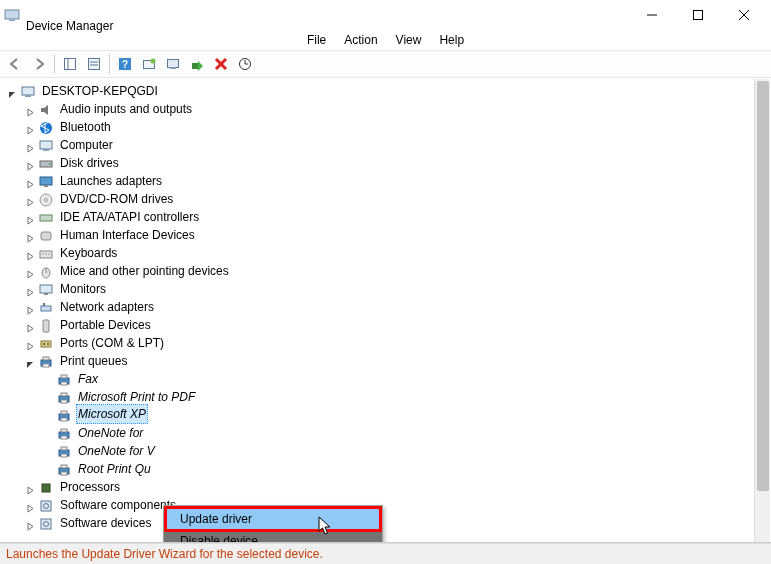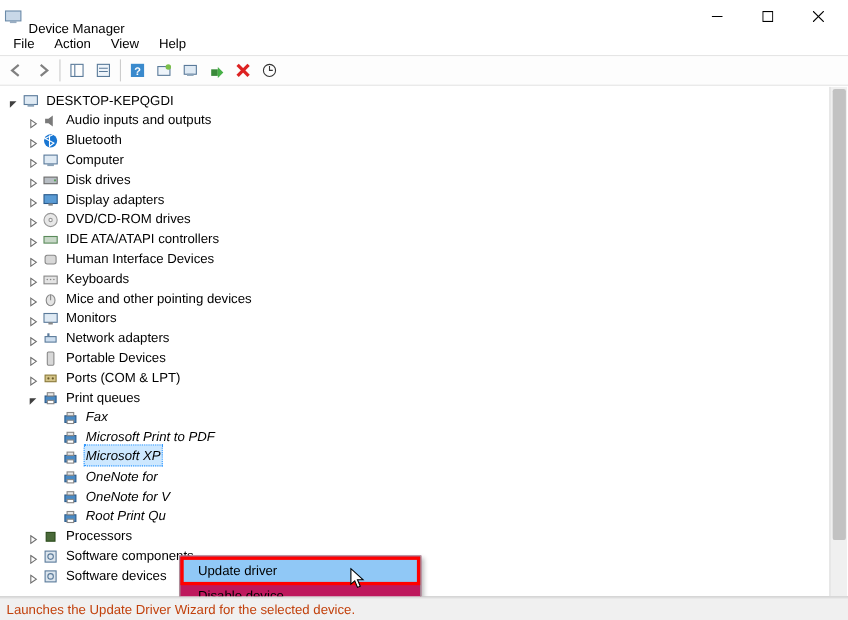--- a/index.html
+++ b/index.html
@@ -31,20 +31,21 @@
     display: flex; align-items: center; justify-content: center;
     font-family: sans-serif;
   }
   .winbtn svg { display: block; }
   .menubar {
     height: 20px;
     display: flex;
     align-items: center;
     padding: 0 4px;
     gap: 2px;
+    justify-content: center;
   }
   .menubar .menu-item { padding: 2px 8px; cursor: default; }
   .toolbar {
     height: 28px;
     display: flex;
     align-items: center;
     padding: 2px 4px;
     gap: 2px;
     border-top: 1px solid #e5e5e5;
     border-bottom: 1px solid #e5e5e5;
@@ -99,21 +100,21 @@
     position:absolute;
     left:2px; width:12px;
     top: 2px; height: 410px;
     background: #c2c2c2;
     border-radius: 2px;
   }
   .context-menu {
     position: absolute;
     left: 163px; top: 427px;
     width: 220px;
-    background: #be185d;
+    background: #737373;
     border: 1px solid #a0a0a0;
     box-shadow: 2px 2px 4px rgba(0,0,0,.25);
     padding: 2px;
     z-index: 10;
   }
   .context-menu .cm-item {
     padding: 4px 14px;
     font-size: 12px;
     position: relative;
   }
@@ -319,21 +320,21 @@
           <svg width="9" height="9">
             <path d="M2 1 L7 4.5 L2 8 Z" fill="none" stroke="#707070"></path>
           </svg>
         </span>
         <span class="node-icon">
           <svg width="16" height="16">
             <rect x="2" y="3" width="12" height="8" fill="#5a9bd4" stroke="#2a5a8a"></rect>
             <rect x="6" y="11" width="4" height="2" fill="#888"></rect>
           </svg>
         </span>
-        <span class="label">Display adapters</span>
+        <span class="label">Launches adapters</span>
       </div>
       <div class="tree-row indent-1">
         <span class="arrow">
           <svg width="9" height="9">
             <path d="M2 1 L7 4.5 L2 8 Z" fill="none" stroke="#707070"></path>
           </svg>
         </span>
         <span class="node-icon">
           <svg width="16" height="16">
             <circle cx="8" cy="8" r="6" fill="#e8e8e8" stroke="#999"></circle>

